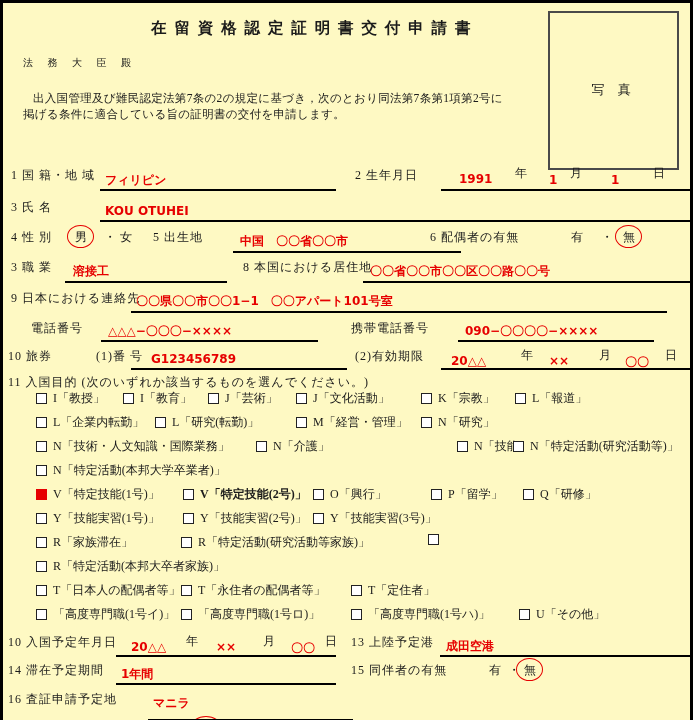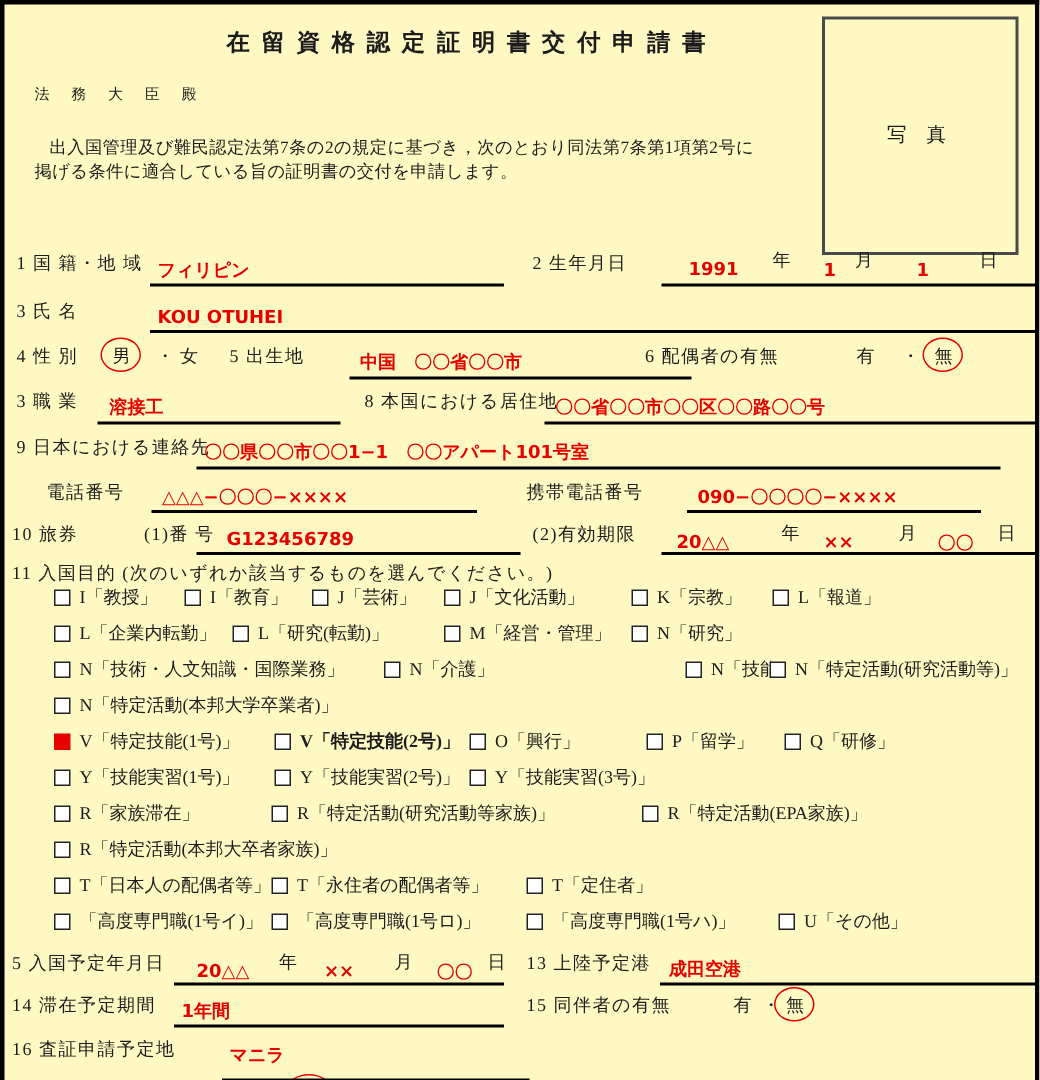--- a/index.html
+++ b/index.html
@@ -183,21 +183,20 @@
       <div class="cb-item" style="left: 33px; top: 531px;">
         <span class="cb"></span>
         <span>R「家族滞在」</span>
       </div>
       <div class="cb-item" style="left: 178px; top: 531px;">
         <span class="cb"></span>
         <span>R「特定活動(研究活動等家族)」</span>
       </div>
       <div class="cb-item" style="left: 425px; top: 531px;">
         <span class="cb"></span>
-        <span>R「特定活動(EPA家族)」</span>
       </div>
       <div class="cb-item" style="left: 33px; top: 555px;">
         <span class="cb"></span>
         <span>R「特定活動(本邦大卒者家族)」</span>
       </div>
       <div class="cb-item" style="left: 33px; top: 579px;">
         <span class="cb"></span>
         <span>T「日本人の配偶者等」</span>
       </div>
       <div class="cb-item" style="left: 178px; top: 579px;">
@@ -219,21 +218,21 @@
       <div class="cb-item" style="left: 348px; top: 603px; justify-content: center;">
         <span class="cb"></span>
         <span>「高度専門職(1号ハ)」</span>
       </div>
       <div class="cb-item" style="left: 516px; top: 603px;">
         <span class="cb"></span>
         <span>U「その他」</span>
       </div>
     </div>
 
-  <div class="lab" style="left:5px; top:631px;">5 入国予定年月日</div>
+  <div class="lab" style="left:5px; top:631px;">10 入国予定年月日</div>
   <div class="val" style="left:128px; top:637px;">20△△</div>
   <div class="lab" style="left:183px; top:630px;">年</div>
   <div class="val" style="left:213px; top:637px;">××</div>
   <div class="lab" style="left:260px; top:630px;">月</div>
   <div class="val" style="left:288px; top:637px;">〇〇</div>
   <div class="lab" style="left:322px; top:630px;">日</div>
   <div class="lab" style="left:348px; top:631px;">13 上陸予定港</div>
   <div class="val" style="left:443px; top:635px;">成田空港</div>
 
   <div class="lab" style="left:5px; top:659px;">14 滞在予定期間</div>

